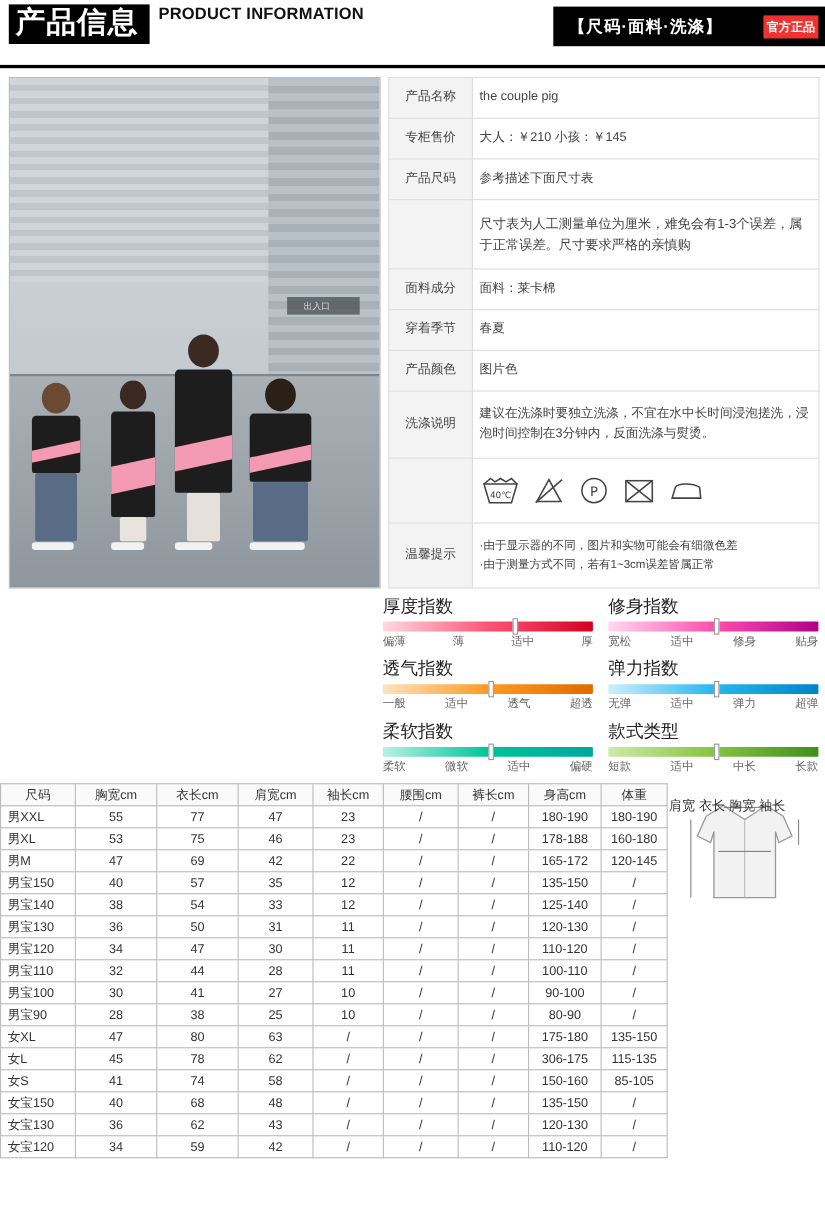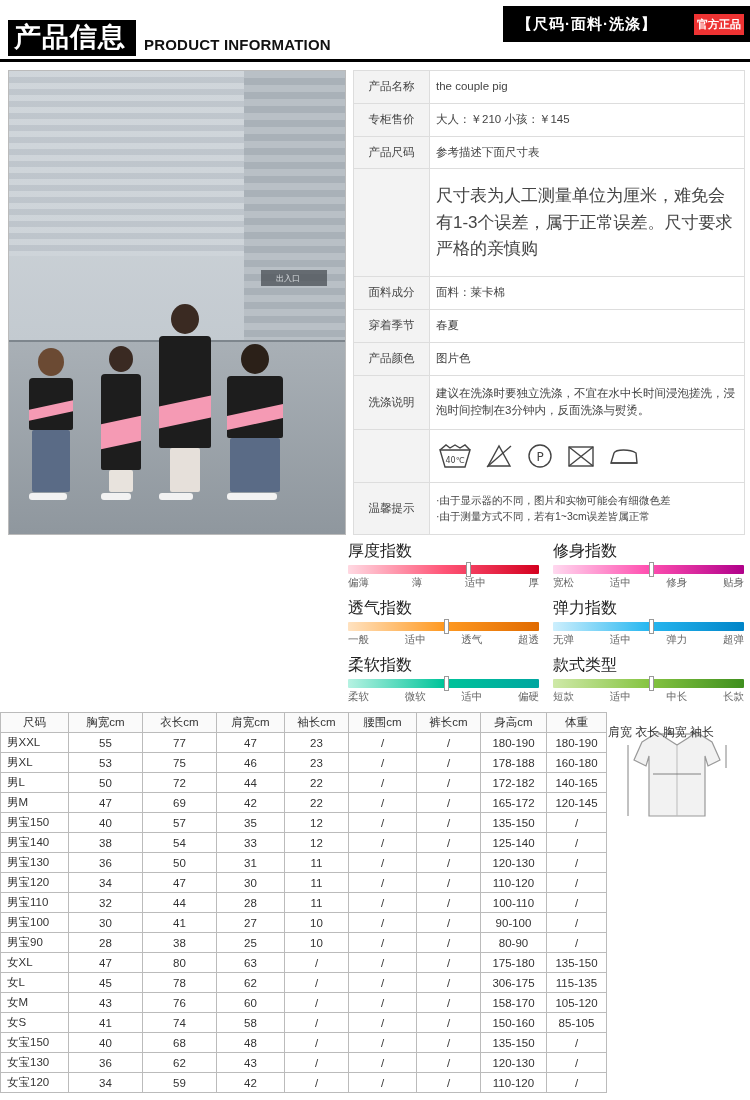--- a/index.html
+++ b/index.html
@@ -14,22 +14,22 @@
     overflow:hidden;
   }
 
   
   .header {
     height:62px;
     position:relative;
     border-bottom:3px solid #000;
   }
   .hdr-left {
-    position:absolute; left:8px; top:20px;
-    display:flex; align-items:flex-end;
+    position:absolute; left:8px; top:4px;
+    display:flex; 
   }
   .hdr-badge {
     background:#000; color:#fff;
     font-size:27px; font-weight:bold;
     padding:2px 10px 4px 6px;
     letter-spacing:1px;
     line-height:1.1;
     font-family:"DejaVu Sans", sans-serif;
   }
   .hdr-sub {
@@ -102,21 +102,21 @@
     line-height:1.55;
   }
   .spec td.k {
     width:76px;
     background:#f3f3f3;
     color:#444;
     text-align:center;
     white-space:nowrap;
   }
   .spec td.v { color:#444; }
-  .spec .note { color:#777; font-size:17px; }
+  .spec .note { color:#777; font-size:12px; }
   .spec .warm { font-size:10.5px; color:#666; line-height:1.6; }
 
   
   .care { display:flex; gap:12px; align-items:center; padding:4px 2px; }
   .care svg { display:block; }
 
   
   .indexes {
     margin:6px 0 0 348px;
     width:396px;
@@ -400,31 +400,20 @@
           <td>53</td>
           <td>75</td>
           <td>46</td>
           <td>23</td>
           <td>/</td>
           <td>/</td>
           <td>178-188</td>
           <td>160-180</td>
         </tr>
         <tr>
-          <td>男L</td>
-          <td>50</td>
-          <td>72</td>
-          <td>44</td>
-          <td>22</td>
-          <td>/</td>
-          <td>/</td>
-          <td>172-182</td>
-          <td>140-165</td>
-        </tr>
-        <tr>
           <td>男M</td>
           <td>47</td>
           <td>69</td>
           <td>42</td>
           <td>22</td>
           <td>/</td>
           <td>/</td>
           <td>165-172</td>
           <td>120-145</td>
         </tr>
@@ -519,31 +508,20 @@
         <tr>
           <td>女L</td>
           <td>45</td>
           <td>78</td>
           <td>62</td>
           <td>/</td>
           <td>/</td>
           <td>/</td>
           <td>306-175</td>
           <td>115-135</td>
-        </tr>
-        <tr>
-          <td>女M</td>
-          <td>43</td>
-          <td>76</td>
-          <td>60</td>
-          <td>/</td>
-          <td>/</td>
-          <td>/</td>
-          <td>158-170</td>
-          <td>105-120</td>
         </tr>
         <tr>
           <td>女S</td>
           <td>41</td>
           <td>74</td>
           <td>58</td>
           <td>/</td>
           <td>/</td>
           <td>/</td>
           <td>150-160</td>

